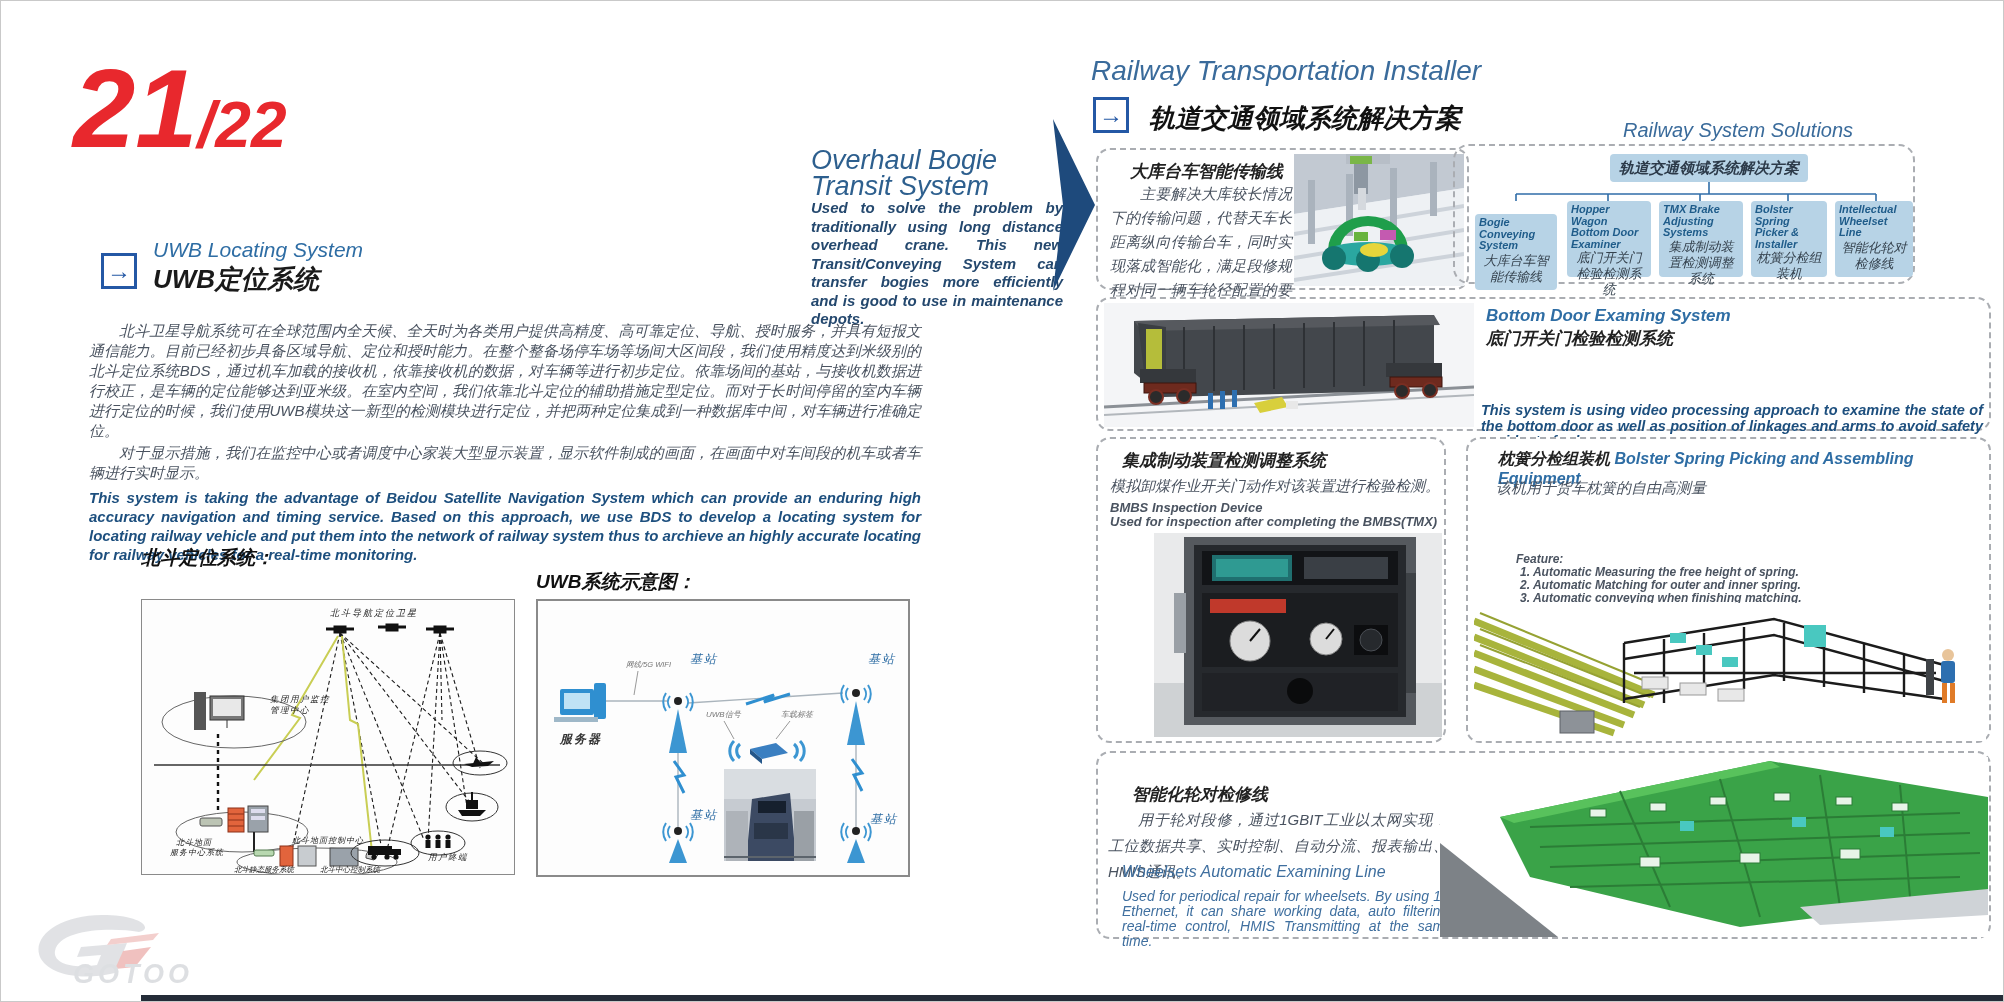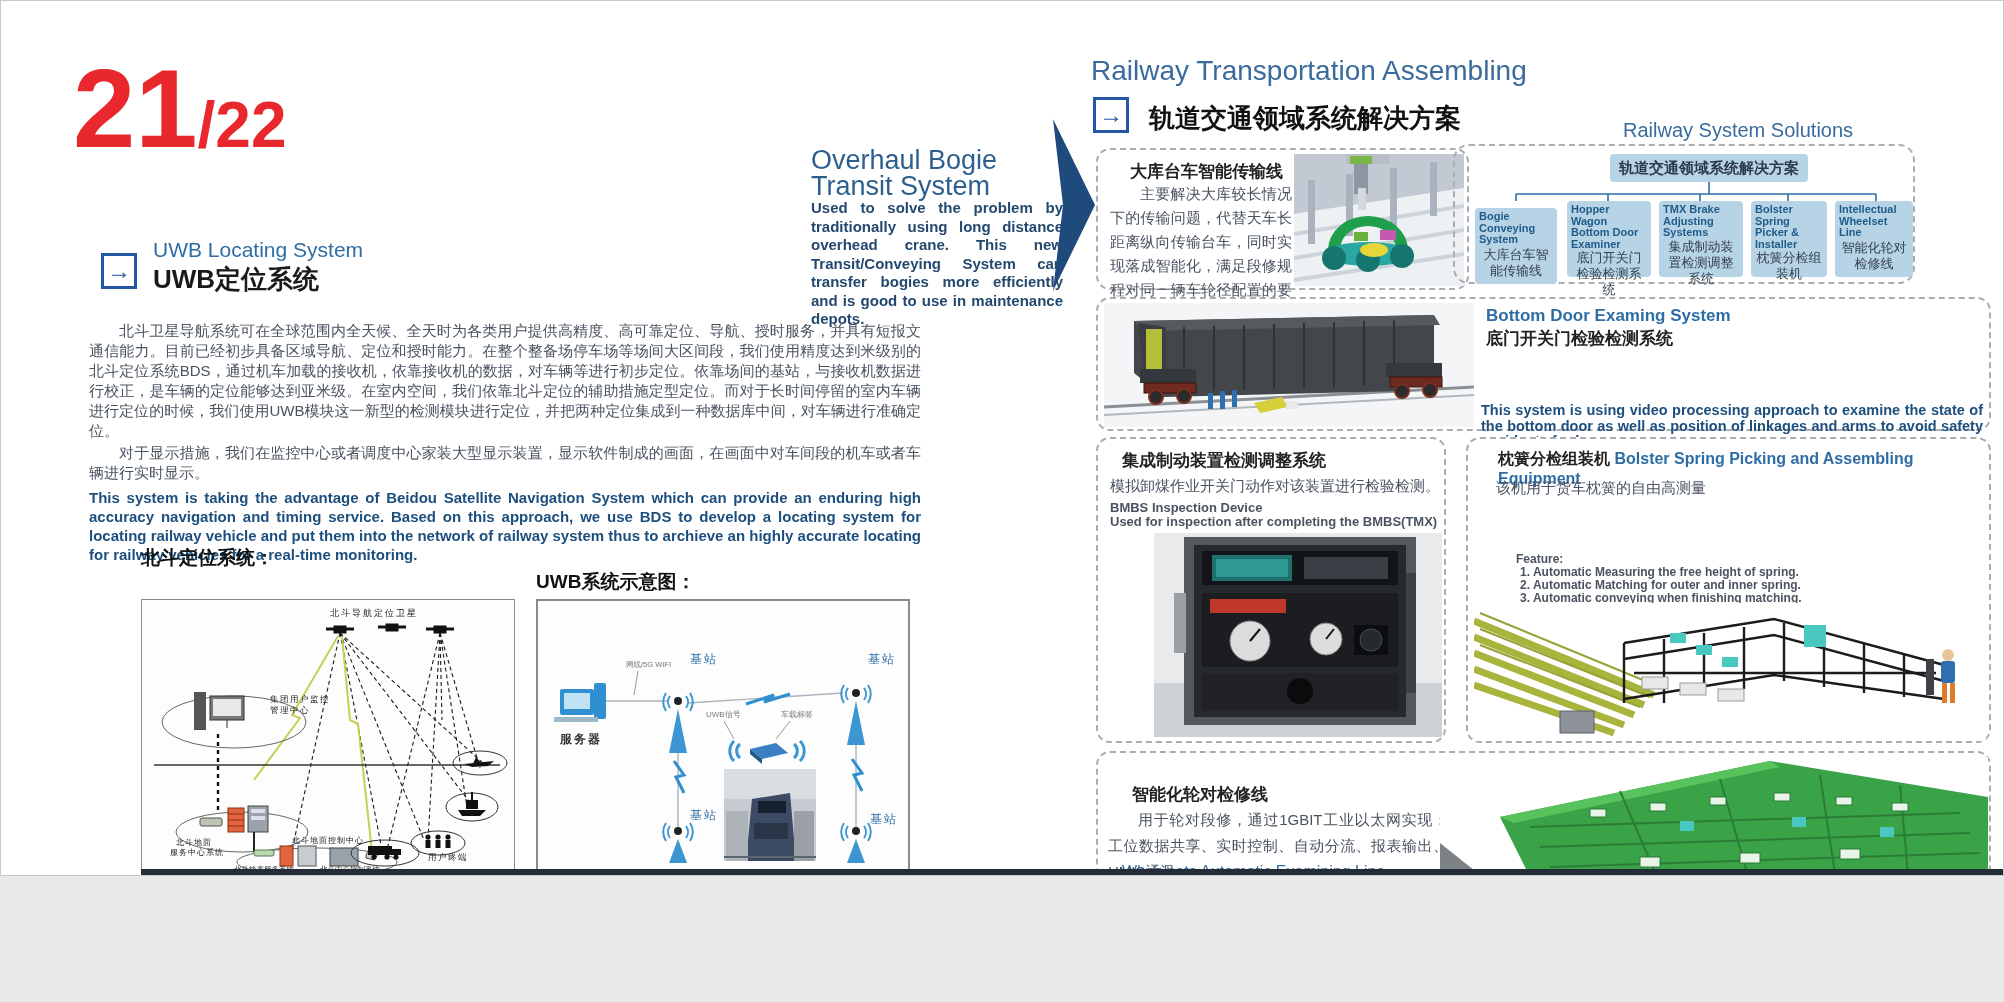--- a/index.html
+++ b/index.html
@@ -1,18 +1,18 @@
 <!DOCTYPE html>
 <html><head>
 <meta charset="utf-8">
 <style>
   html,body{margin:0;padding:0;background:#e9e9e9;}
-  #page{position:relative;width:2004px;height:876px;background:#ffffff;
+  #page{position:relative;width:2004px;height:1002px;background:#ffffff;
         border:1px solid #c9c9c9;box-sizing:border-box;overflow:hidden;
-        font-family:"Liberation Sans",sans-serif;color:#222;}
+        font-family:"Liberation Sans",sans-serif;color:#222;font-style:italic;}
   .abs{position:absolute;}
   .pagenum{color:#e8282d;font-weight:bold;line-height:1;}
   .arrowbox{width:36px;height:36px;border:3px solid #2458a5;display:flex;
             align-items:center;justify-content:center;color:#2458a5;
             font-size:24px;font-weight:bold;background:#fff;box-sizing:border-box;}
   .sec-en{color:#2e6da4;font-size:21px;}
   .sec-zh{color:#1a1a1a;font-size:26px;font-weight:bold;}
   .zhbody{font-size:15px;color:#4a5360;line-height:20px;text-align:justify;}
   .indent{text-indent:2em;}
   .enblue{color:#1d4f7e;font-weight:bold;font-size:15px;line-height:19px;text-align:justify;}
@@ -248,21 +248,21 @@
       <text x="62" y="84" font-size="27" font-weight="bold" fill="#c3c6cb" letter-spacing="4">GOTOO</text>
     </svg>
   </div>
 
   <div class="abs" style="left:810px;top:146px;width:260px;font-size:27px;line-height:26px;color:#2d5f8e;">Overhaul Bogie Transit System</div>
   <div class="abs" style="left:810px;top:198px;width:252px;font-size:15px;line-height:18.5px;font-weight:bold;color:#24486e;text-align:justify;">Used to solve the problem by traditionally using long distance overhead crane. This new Transit/Conveying System can transfer bogies more efficiently and is good to use in maintenance depots.</div>
   <svg class="abs" style="left:1052px;top:118px;" width="42" height="172" viewBox="0 0 42 172">
     <polygon points="0,0 42,86 0,172 10,86" fill="#1e4a7c"></polygon>
   </svg>
 
-  <div class="abs" style="left:1090px;top:54px;font-size:28px;color:#3a6b9b;">Railway Transportation Assembling</div>
+  <div class="abs" style="left:1090px;top:54px;font-size:28px;color:#3a6b9b;">Railway Transportation Installer</div>
   <div class="abs arrowbox" style="left:1092px;top:96px;">
     <span>→</span>
   </div>
   <div class="abs" style="left:1148px;top:100px;font-size:26px;font-weight:bold;color:#111;">轨道交通领域系统解决方案</div>
 
   <div class="abs" style="left:1622px;top:118px;font-size:20px;color:#3a6b9b;">Railway System Solutions</div>
 
   <div class="abs panel" style="left:1095px;top:147px;width:373px;height:142px;">
     <div class="abs ptitle" style="left:32px;top:10px;">大库台车智能传输线</div>
     <div class="abs pbody indent" style="left:12px;top:32px;width:182px;line-height:24px;">主要解决大库较长情况下的传输问题，代替天车长距离纵向传输台车，同时实现落成智能化，满足段修规程对同一辆车轮径配置的要求。</div>
@@ -306,21 +306,21 @@
       <g stroke="#2f6da8" stroke-width="1.6" fill="none">
         <line x1="254" y1="36" x2="254" y2="48"></line>
         <line x1="61" y1="48" x2="421" y2="48"></line>
         <line x1="61" y1="48" x2="61" y2="55"></line>
           <line x1="153" y1="48" x2="153" y2="55"></line>
           <line x1="245" y1="48" x2="245" y2="55"></line>
           <line x1="333" y1="48" x2="333" y2="55"></line>
           <line x1="421" y1="48" x2="421" y2="55"></line>
       </g>
     </svg>
-    <div class="abs treebox" style="left:20px;top:62px;width:82px;height:76px;">
+    <div class="abs treebox" style="left:20px;top:68px;width:82px;height:76px;">
       <div class="en">Bogie Conveying System</div>
       <div class="zh">大库台车智能传输线</div>
     </div>
     <div class="abs treebox" style="left:112px;top:55px;width:84px;height:76px;">
       <div class="en">Hopper Wagon Bottom Door Examiner</div>
       <div class="zh">底门开关门检验检测系统</div>
     </div>
     <div class="abs treebox" style="left:204px;top:55px;width:84px;height:76px;">
       <div class="en">TMX Brake Adjusting Systems</div>
       <div class="zh">集成制动装置检测调整系统</div>

